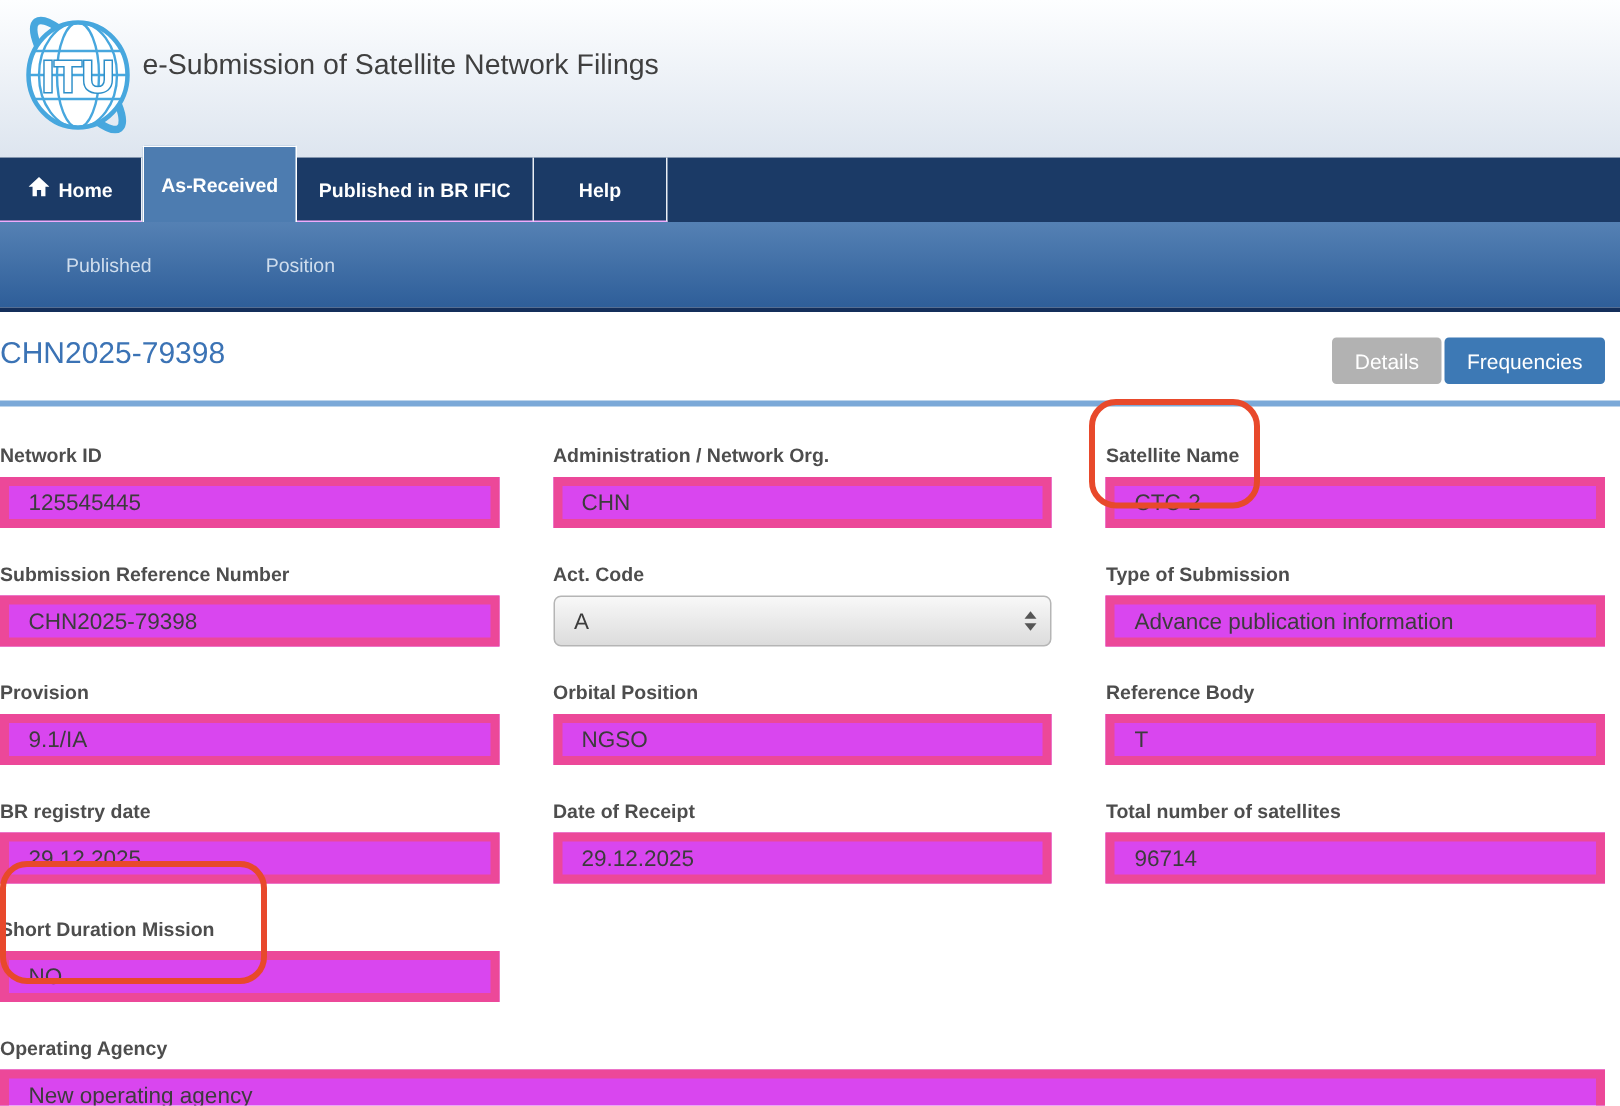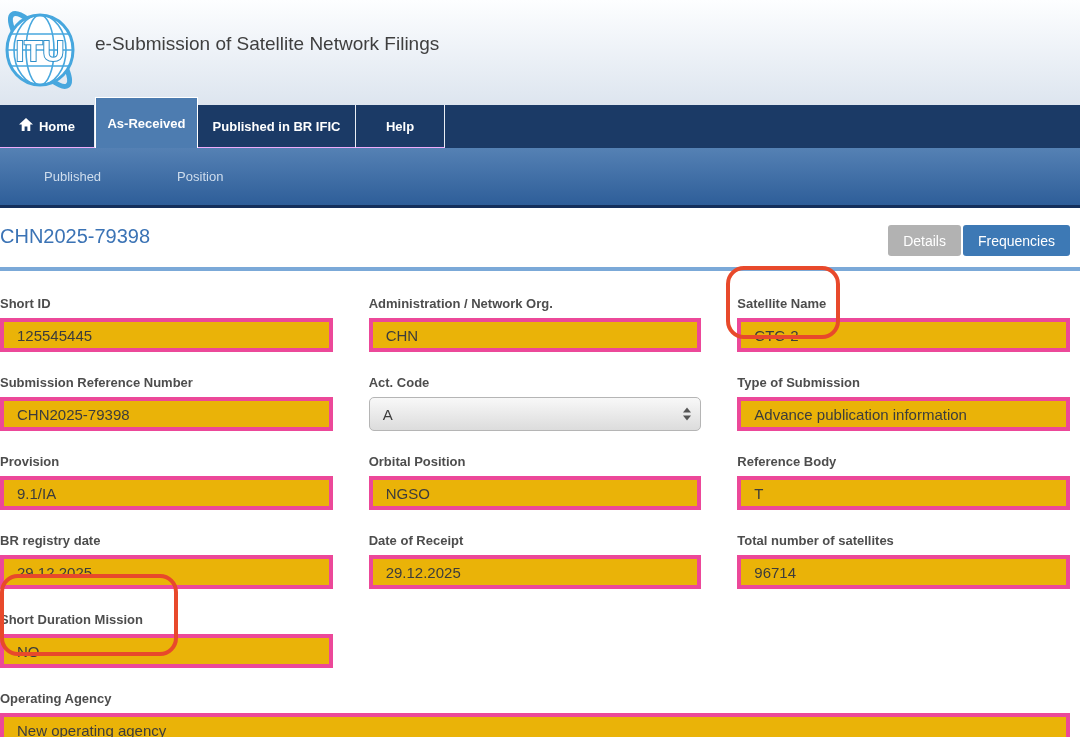--- a/index.html
+++ b/index.html
@@ -10,21 +10,21 @@
     background: #ffffff;
     font-family: "Liberation Sans", sans-serif;
   }
 
   
   .header {
     height: 105px;
     background: linear-gradient(#fdfeff, #dde5ef);
     position: relative;
   }
-  .logo { position: absolute; left: 0; top: 6px; width: 80px; height: 86px; }
+  .logo { position: absolute; left: 12px; top: 6px; width: 80px; height: 86px; }
   .app-title {
     position: absolute; left: 95px; top: 33px;
     font-size: 19px; color: #3f3f3f;
   }
 
   
   .mainnav {
     background: #1b3a66; height: 43px;
     display: flex; align-items: flex-end;
     position: relative;
@@ -78,21 +78,21 @@
   .form-grid {
     display: grid; grid-template-columns: repeat(3, 1fr);
     column-gap: 36px; row-gap: 23px;
     margin-top: 25px;
   }
   .field-label {
     display: block; font-size: 13px; font-weight: bold; color: #4d4d4d;
     margin-bottom: 7px; white-space: nowrap;
   }
   .fbox {
-    height: 34px; background: #eab308; border: 4px solid #ec4899;
+    height: 34px; background: #d946ef; border: 6px solid #ec4899;
     font-size: 15px; color: #3c3c3c;
     display: flex; align-items: center; padding-left: 13px;
   }
   .select-box {
     border-radius: 5px;
     background: linear-gradient(#f8f8f8, #dcdcdc);
     border: 1px solid #b5b5b5;
     position: relative; cursor: pointer;
   }
   .sel-arrows {
@@ -163,21 +163,21 @@
       <button class="btn btn-details">Details</button>
       <button class="btn btn-frequencies">Frequencies</button>
     </div>
   </div>
 
   <hr class="blue-rule">
 
   <div class="form-grid">
 
     <div class="field">
-      <span class="field-label">Short ID</span>
+      <span class="field-label">Network ID</span>
       <div class="fbox">125545445</div>
     </div>
     <div class="field">
       <span class="field-label">Administration / Network Org.</span>
       <div class="fbox">CHN</div>
     </div>
     <div class="field">
       <span class="field-label">Satellite Name</span>
       <div class="fbox">CTC-2</div>
     </div>

